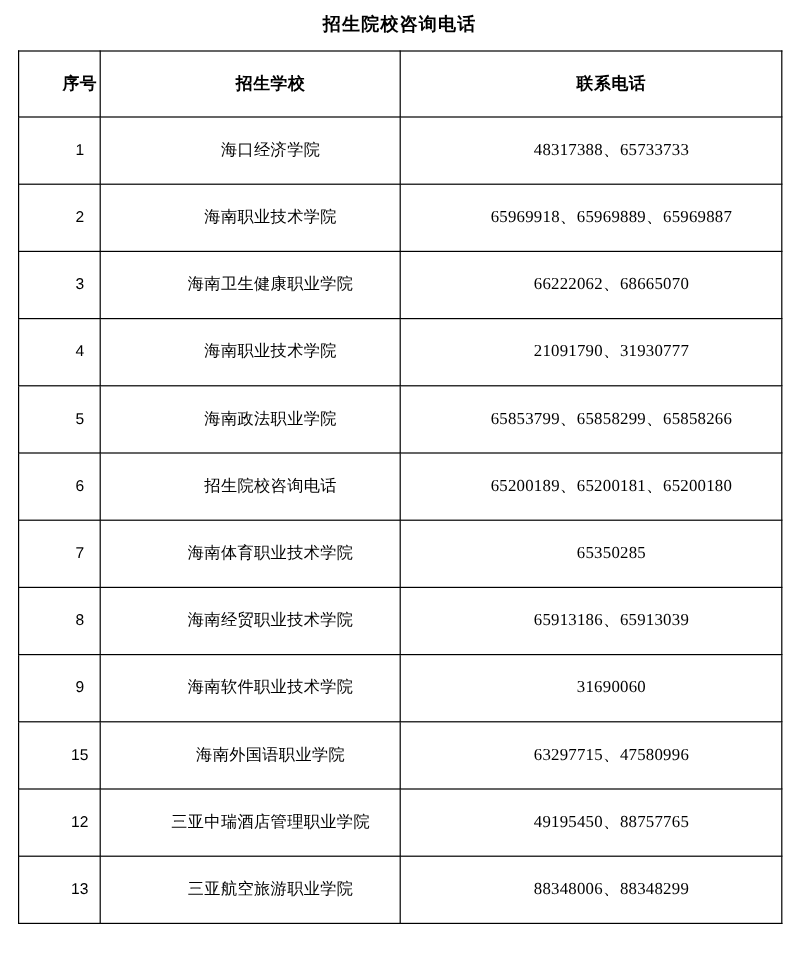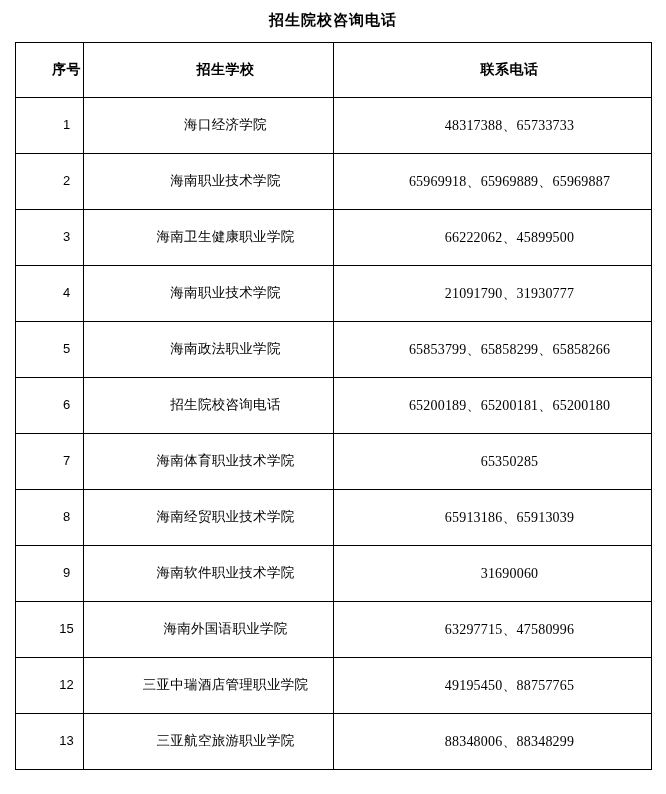--- a/index.html
+++ b/index.html
@@ -94,21 +94,21 @@
         <td class="phone">48317388、65733733</td>
       </tr>
       <tr>
         <td class="idx">2</td>
         <td class="school">海南职业技术学院</td>
         <td class="phone">65969918、65969889、65969887</td>
       </tr>
       <tr>
         <td class="idx">3</td>
         <td class="school">海南卫生健康职业学院</td>
-        <td class="phone">66222062、45899500</td>
+        <td class="phone">66222062、68665070</td>
       </tr>
       <tr>
         <td class="idx">4</td>
         <td class="school">海南职业技术学院</td>
         <td class="phone">21091790、31930777</td>
       </tr>
       <tr>
         <td class="idx">5</td>
         <td class="school">海南政法职业学院</td>
         <td class="phone">65853799、65858299、65858266</td>

